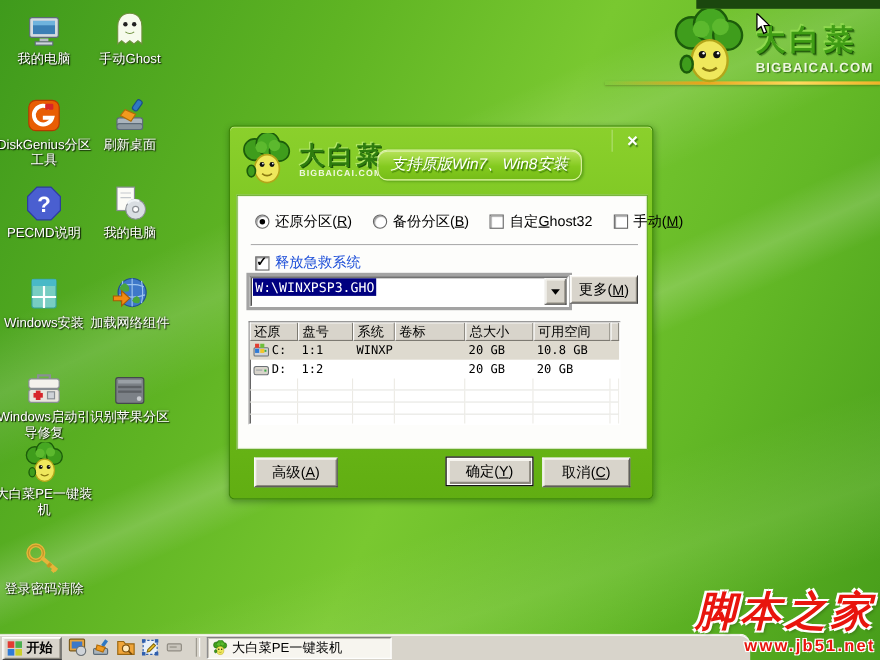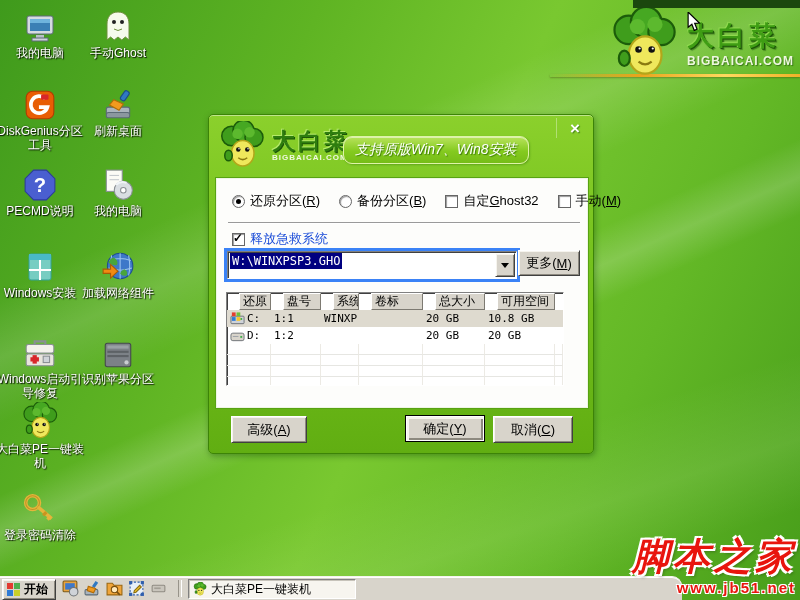--- a/index.html
+++ b/index.html
@@ -77,39 +77,39 @@
       box-shadow:inset 1px 1px 1px #9a9a9a;position:relative;}
   .radio.checked::after{content:"";position:absolute;left:3px;top:3px;width:5px;height:5px;border-radius:50%;background:#000;}
   .cb{width:11px;height:11px;background:#fff;border:1px solid #666;box-shadow:inset 1px 1px 1px #9a9a9a;position:relative;}
   .cb.checked::after{content:"✓";position:absolute;left:0;top:-3px;font-size:12px;font-weight:bold;color:#000;}
   .sep{position:absolute;left:12px;right:8px;top:44px;border-top:1px solid #9a9a9a;border-bottom:1px solid #fff;}
 
   .pathrow{position:absolute;left:16px;top:52px;right:10px;display:flex;justify-content:space-between;align-items:center;}
   .pathlabel{font-family:"DejaVu Sans Mono",monospace;font-size:12px;font-weight:bold;color:#0000b0;letter-spacing:0;}
   .rescue{display:flex;align-items:center;gap:5px;font-size:13px;color:#1d4ed8;cursor:pointer;}
 
-  .redbox{position:absolute;left:8px;top:70px;width:290px;height:28px;border:3px solid #3b82f6;background:#fff;}
+  .redbox{position:absolute;left:8px;top:70px;width:290px;height:28px;border:3px solid #a3a3a3;background:#fff;}
   .combo{position:absolute;inset:0;display:flex;background:#fff;
       border:1px solid;border-color:#808080 #fff #fff #808080;box-shadow:inset 1px 1px 0 #404040;}
   .combo-text{flex:1;padding:2px 1px 0 2px;font-family:"DejaVu Sans Mono",monospace;font-size:12px;white-space:nowrap;overflow:hidden;}
   .combo-text span{background:#000080;color:#fff;padding:1px 2px;}
   .combo-btn{width:18px;margin:1px;background:#d8d4cb;border:1px solid #404040;border-color:#fff #404040 #404040 #fff;
       box-shadow:inset 1px 1px 0 #f6f4ee,inset -1px -1px 0 #8d897f;display:flex;align-items:center;justify-content:center;cursor:pointer;}
   .tri{width:0;height:0;border:4px solid transparent;border-top:5px solid #000;margin-top:4px;}
   .morebtn{position:absolute;right:8px;top:72px;width:60px;height:24px;}
 
   .w9xbtn{background:#d8d4cb;border:1px solid #404040;border-color:#fff #404040 #404040 #fff;
       box-shadow:inset 1px 1px 0 #f6f4ee,inset -1px -1px 0 #8d897f;
       font-size:13px;color:#000;display:flex;align-items:center;justify-content:center;cursor:pointer;font-family:"Liberation Sans",sans-serif;}
 
   .lview{position:absolute;left:10px;top:114px;width:336px;height:92px;background:#fff;
       border:1px solid;border-color:#808080 #fff #fff #808080;box-shadow:inset 1px 1px 0 #404040;overflow:hidden;}
   .trow{display:grid;grid-template-columns:44px 50px 38px 64px 62px 70px 1fr;}
   .hcell{background:#d8d4cb;border-top:1px solid #fff;border-left:1px solid #fff;border-right:1px solid #7d7a72;border-bottom:1px solid #7d7a72;
-      font-size:12px;padding:0 3px;height:15px;line-height:15px;white-space:nowrap;overflow:hidden;cursor:pointer;margin-left:12px;}
+      font-size:12px;padding:0 3px;height:15px;line-height:15px;white-space:nowrap;overflow:hidden;cursor:pointer;}
   .drow{height:17px;}
   .dcell{font-family:"DejaVu Sans Mono",monospace;font-size:11px;line-height:17px;padding:0 3px;white-space:nowrap;display:flex;align-items:center;gap:2px;}
   .drow.sel{background:#dedacf;}
   .erow{height:11px;}
   .ecell{border-bottom:1px solid #e6e6e2;border-right:1px solid #eceae4;}
 
   .dlg-buttons .w9xbtn{position:absolute;height:25px;}
   .btn-adv{left:22px;top:301px;width:74px;}
   .btn-ok{left:196px;top:300px;width:78px;height:27px;border:1px solid #000;
       box-shadow:inset 0 0 0 1px #fff,inset 1px 1px 0 2px #f6f4ee,inset -2px -2px 0 1px #8d897f;}

